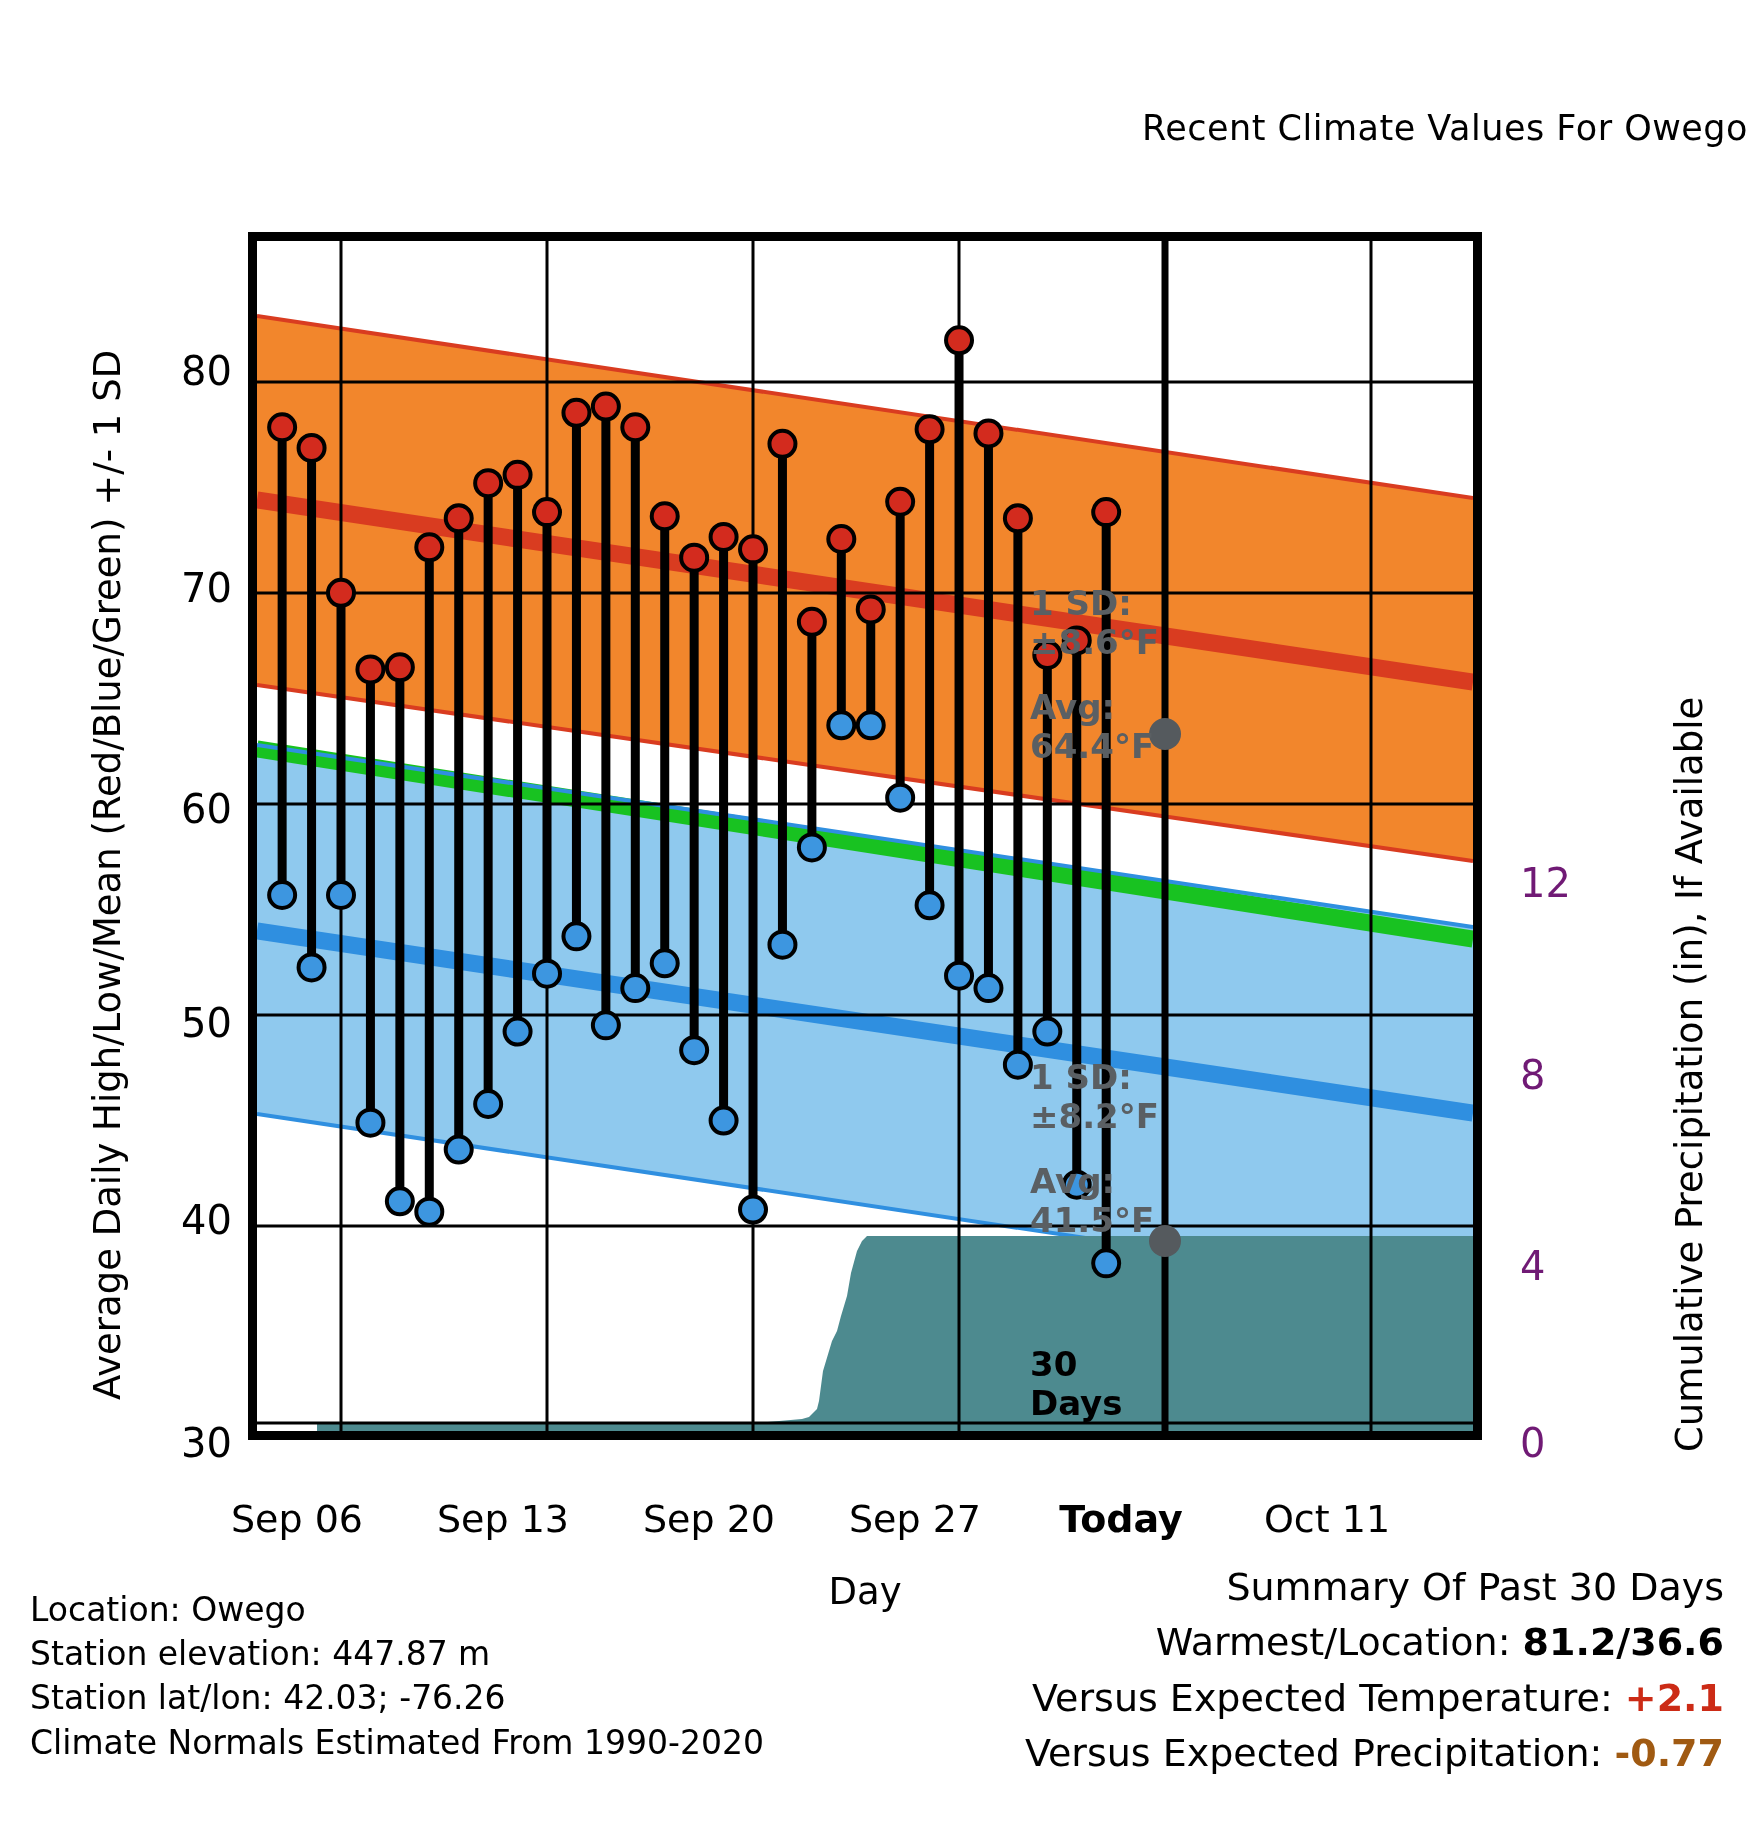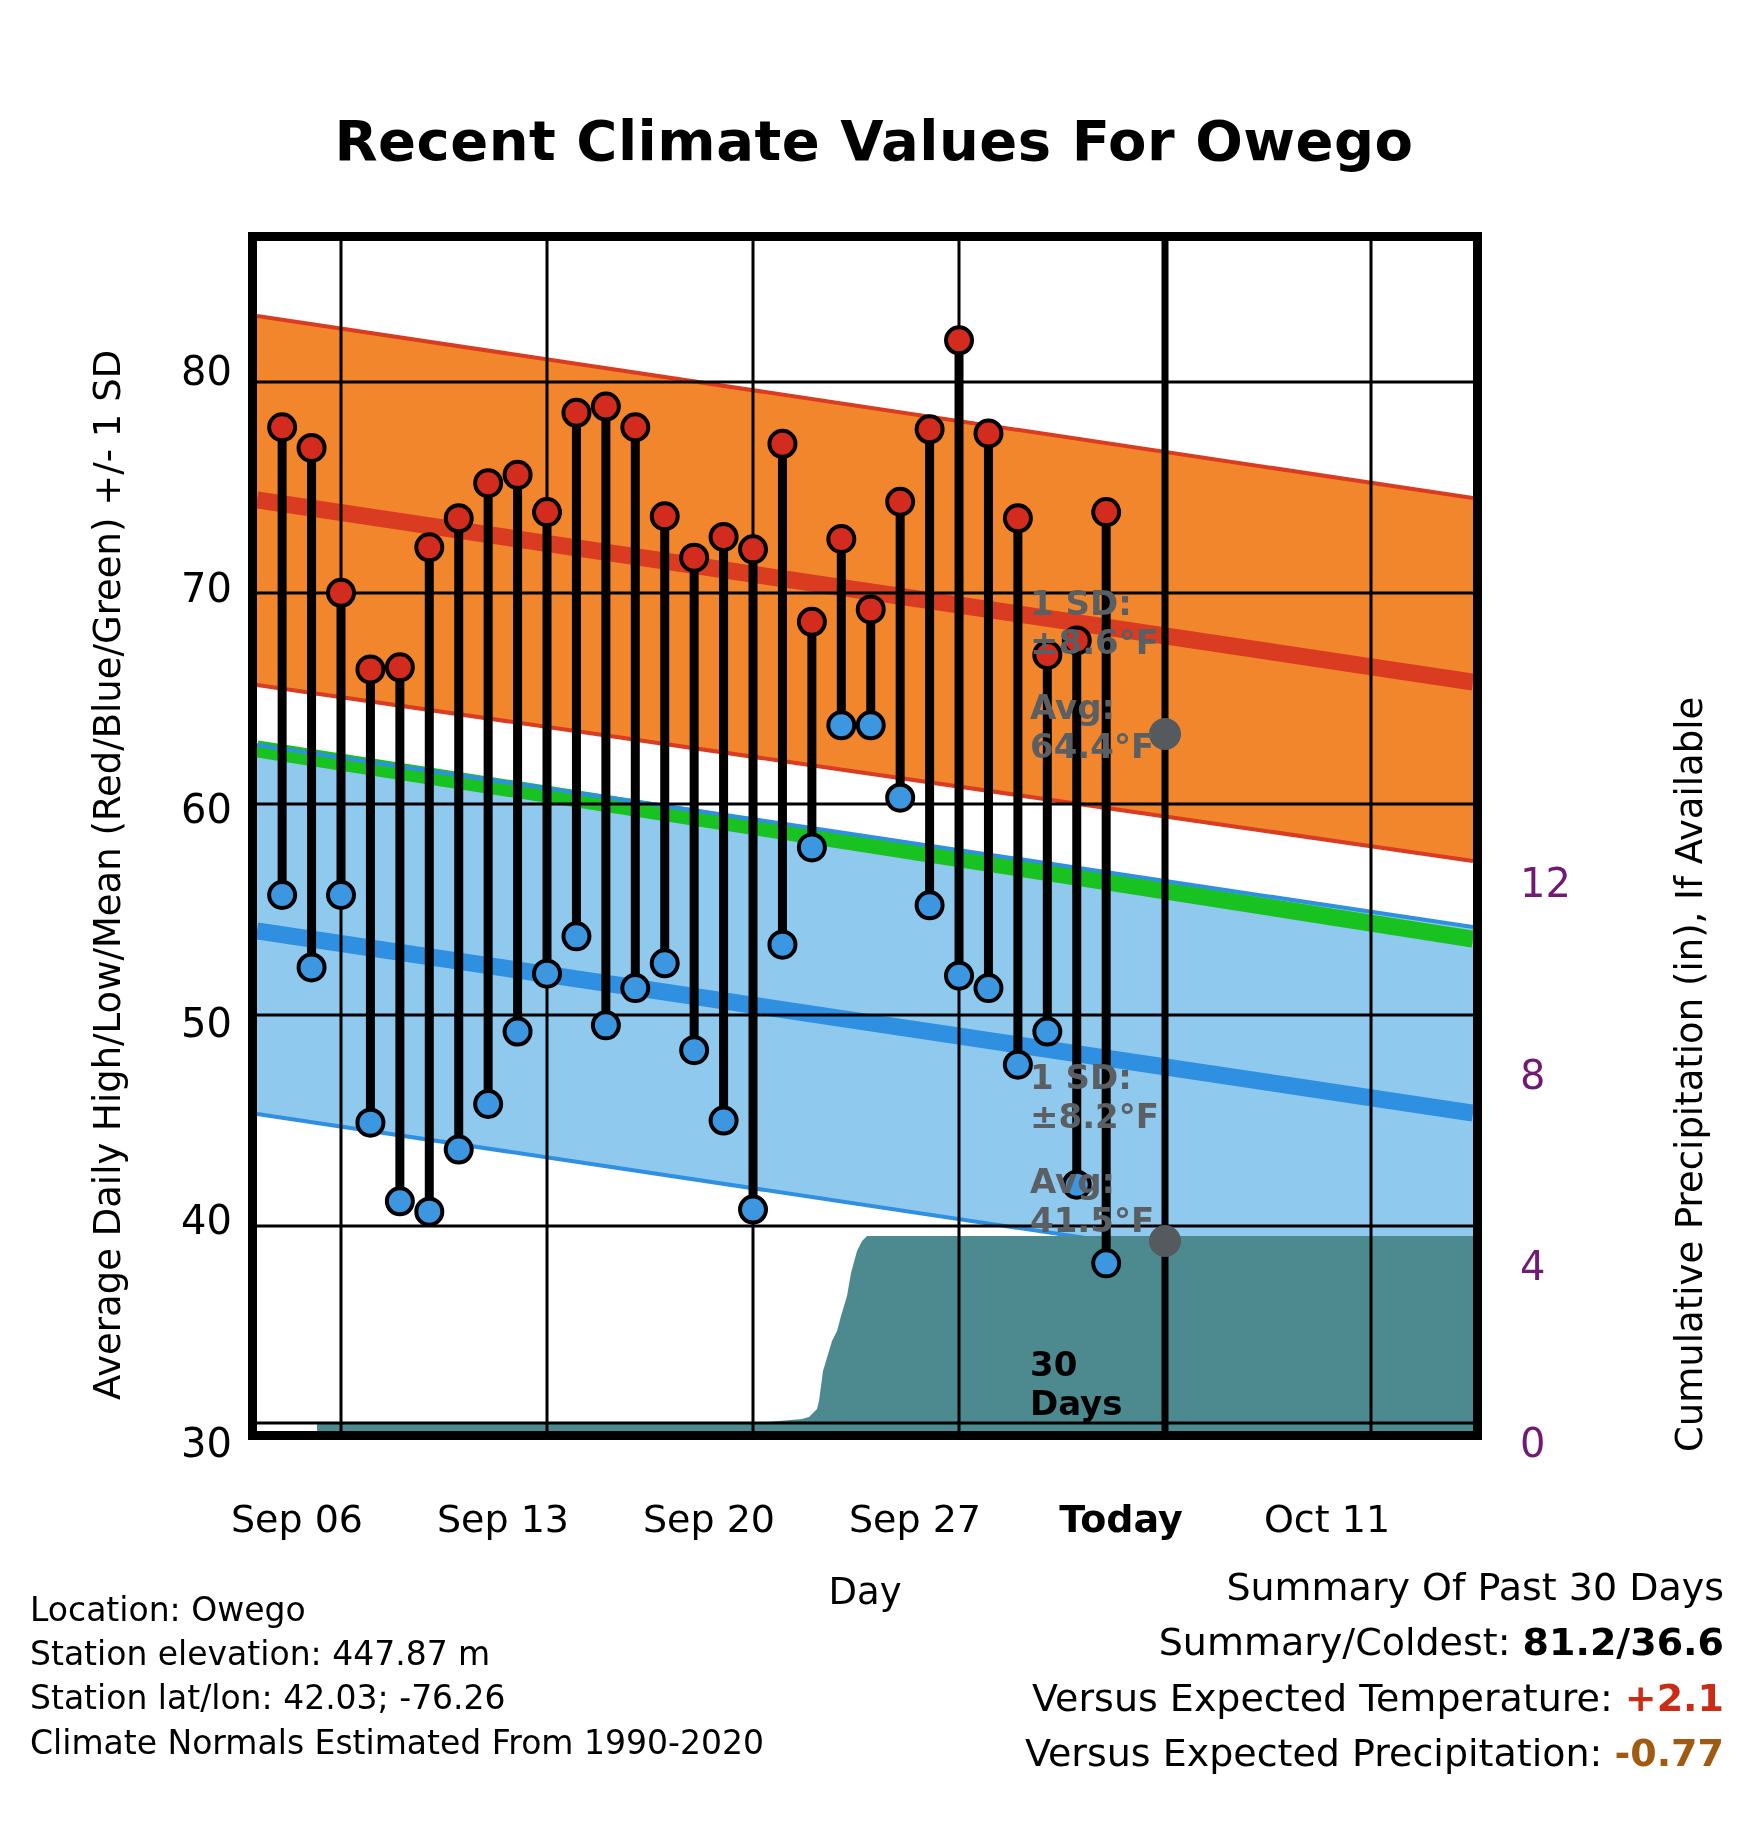--- a/index.html
+++ b/index.html
@@ -1,18 +1,18 @@
 <!DOCTYPE html>
 <html><head>
 <meta charset="utf-8">
 <style>
   html,body{margin:0;padding:0;background:#ffffff;}
   body{width:1748px;height:1828px;font-family:"DejaVu Sans","Liberation Sans",sans-serif;color:#000;position:relative;overflow:hidden;}
 
-  .title{position:absolute;left:0;top:108px;width:1748px;text-align:center;font-size:56px;letter-spacing:.5px;font-weight:bold;}
+  .title{position:absolute;left:0;top:108px;width:1748px;text-align:right;font-size:35px;letter-spacing:.5px;}
 
   
   #plot{position:absolute;left:248px;top:232px;width:1234px;height:1208px;border:9px solid #000;box-sizing:border-box;background:#fff;overflow:hidden;}
   #inner{position:absolute;left:0;top:0;right:0;bottom:0;}
   svg.layer{position:absolute;left:0;top:0;width:100%;height:100%;}
   .ytick-left{position:absolute;width:110px;text-align:right;font-size:40px;color:#000;}
   .ytick-right{position:absolute;width:110px;text-align:left;font-size:40px;color:#701a75;}
 
   .ytitle{position:absolute;font-size:37px;transform:rotate(-90deg);transform-origin:left top;white-space:nowrap;}
   .xtitle{position:absolute;font-size:37px;text-align:center;}
@@ -212,21 +212,21 @@
 <div class="footL">
   <div>Location: Owego</div>
   <div>Station elevation: 447.87 m</div>
   <div>Station lat/lon: 42.03; -76.26</div>
   <div>Climate Normals Estimated From 1990-2020</div>
 </div>
 
 <div class="footR">
   <div class="row">Summary Of Past 30 Days</div>
   <div class="row">
-    <span>Summary/Coldest:</span>
+    <span>Warmest/Location:</span>
     <span class="v-black">81.2/36.6</span>
   </div>
   <div class="row">
     <span>Versus Expected Temperature:</span>
     <span class="v-red">+2.1</span>
   </div>
   <div class="row">
     <span>Versus Expected Precipitation:</span>
     <span class="v-brown">-0.77</span>
   </div>

